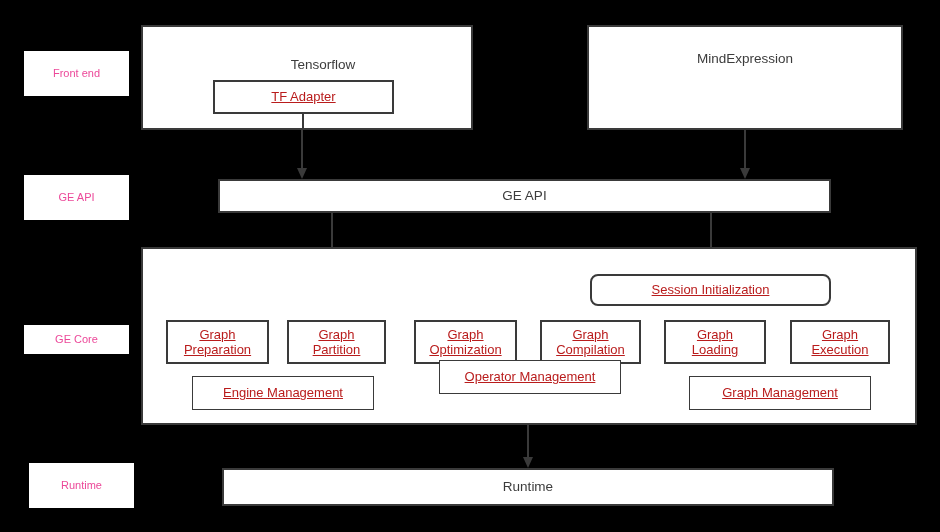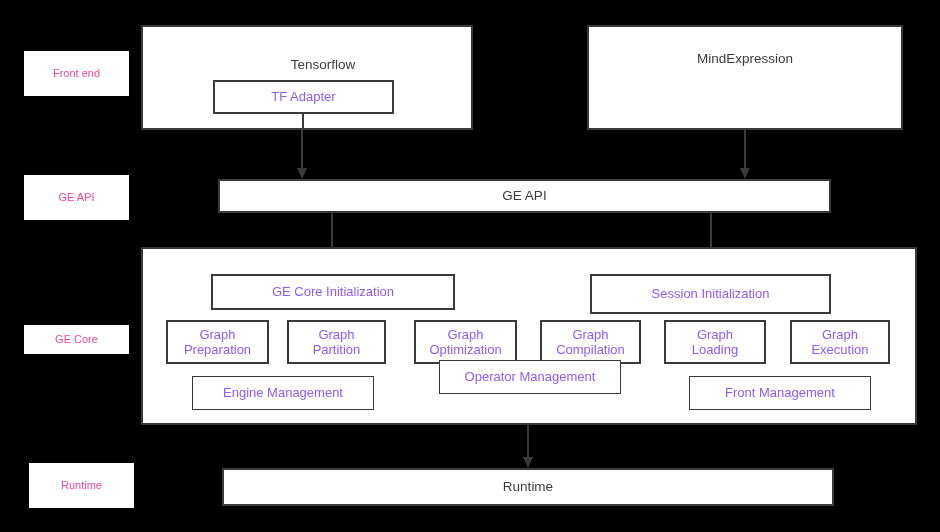--- a/index.html
+++ b/index.html
@@ -49,21 +49,22 @@
   .container-box > .container-title {
     margin-top: 30px;
     font-size: 13.5px;
     color: #3c3c3c;
   }
 
   
   .box {
     border: 2px solid #3a3a3a;
     font-size: 13px;
-    color: #8b5cf6;
+    color: #b91c1c;
+    text-decoration: underline;
   }
   .box.thin {
     border-width: 1.6px;
     justify-content: center;
   }
 
   
   .bar {
     border: 2px solid #3a3a3a;
     font-size: 13.5px;
@@ -154,25 +155,22 @@
     <div class="head"></div>
   </div>
 
   <div class="arrow" style="left:705px; top:213px; width:12px; height:63px;">
     <div class="shaft" style="height:52px;"></div>
     <div class="head"></div>
   </div>
 
   <div class="node container-box" style="left:141px; top:247px; width:776px; height:178px;"></div>
 
-  <div class="node box" style="left:211px; top:274px; width:244px; height:36px;">
-    <span>GE Core Initialization</span>
-  </div>
-
-  <div class="node box" style="left:590px; top:274px; width:241px; height:40px;">
+
+  <div class="node box" style="left:590px; top:274px; width:241px; height:32px;border-radius:8px;">
     <span>Session Initialization</span>
   </div>
 
   <div class="node box" style="left:166px; top:320px; width:103px; height:44px;">
     <span>Graph
 Preparation</span>
   </div>
 
   <div class="node box" style="left:287px; top:320px; width:99px; height:44px;">
     <span>Graph
@@ -201,21 +199,21 @@
 
   <div class="node box thin" style="left:192px; top:376px; width:182px; height:34px;">
     <span>Engine Management</span>
   </div>
 
   <div class="node box thin" style="left:439px; top:360px; width:182px; height:34px;">
     <span>Operator Management</span>
   </div>
 
   <div class="node box thin" style="left:689px; top:376px; width:182px; height:34px;">
-    <span>Front Management</span>
+    <span>Graph Management</span>
   </div>
 
   <div class="arrow" style="left:522px; top:425px; width:12px; height:43px;">
     <div class="shaft" style="height:32px;"></div>
     <div class="head"></div>
   </div>
 
   <div class="node bar" style="left:222px; top:468px; width:612px; height:38px;">
     <span>Runtime</span>
   </div>

